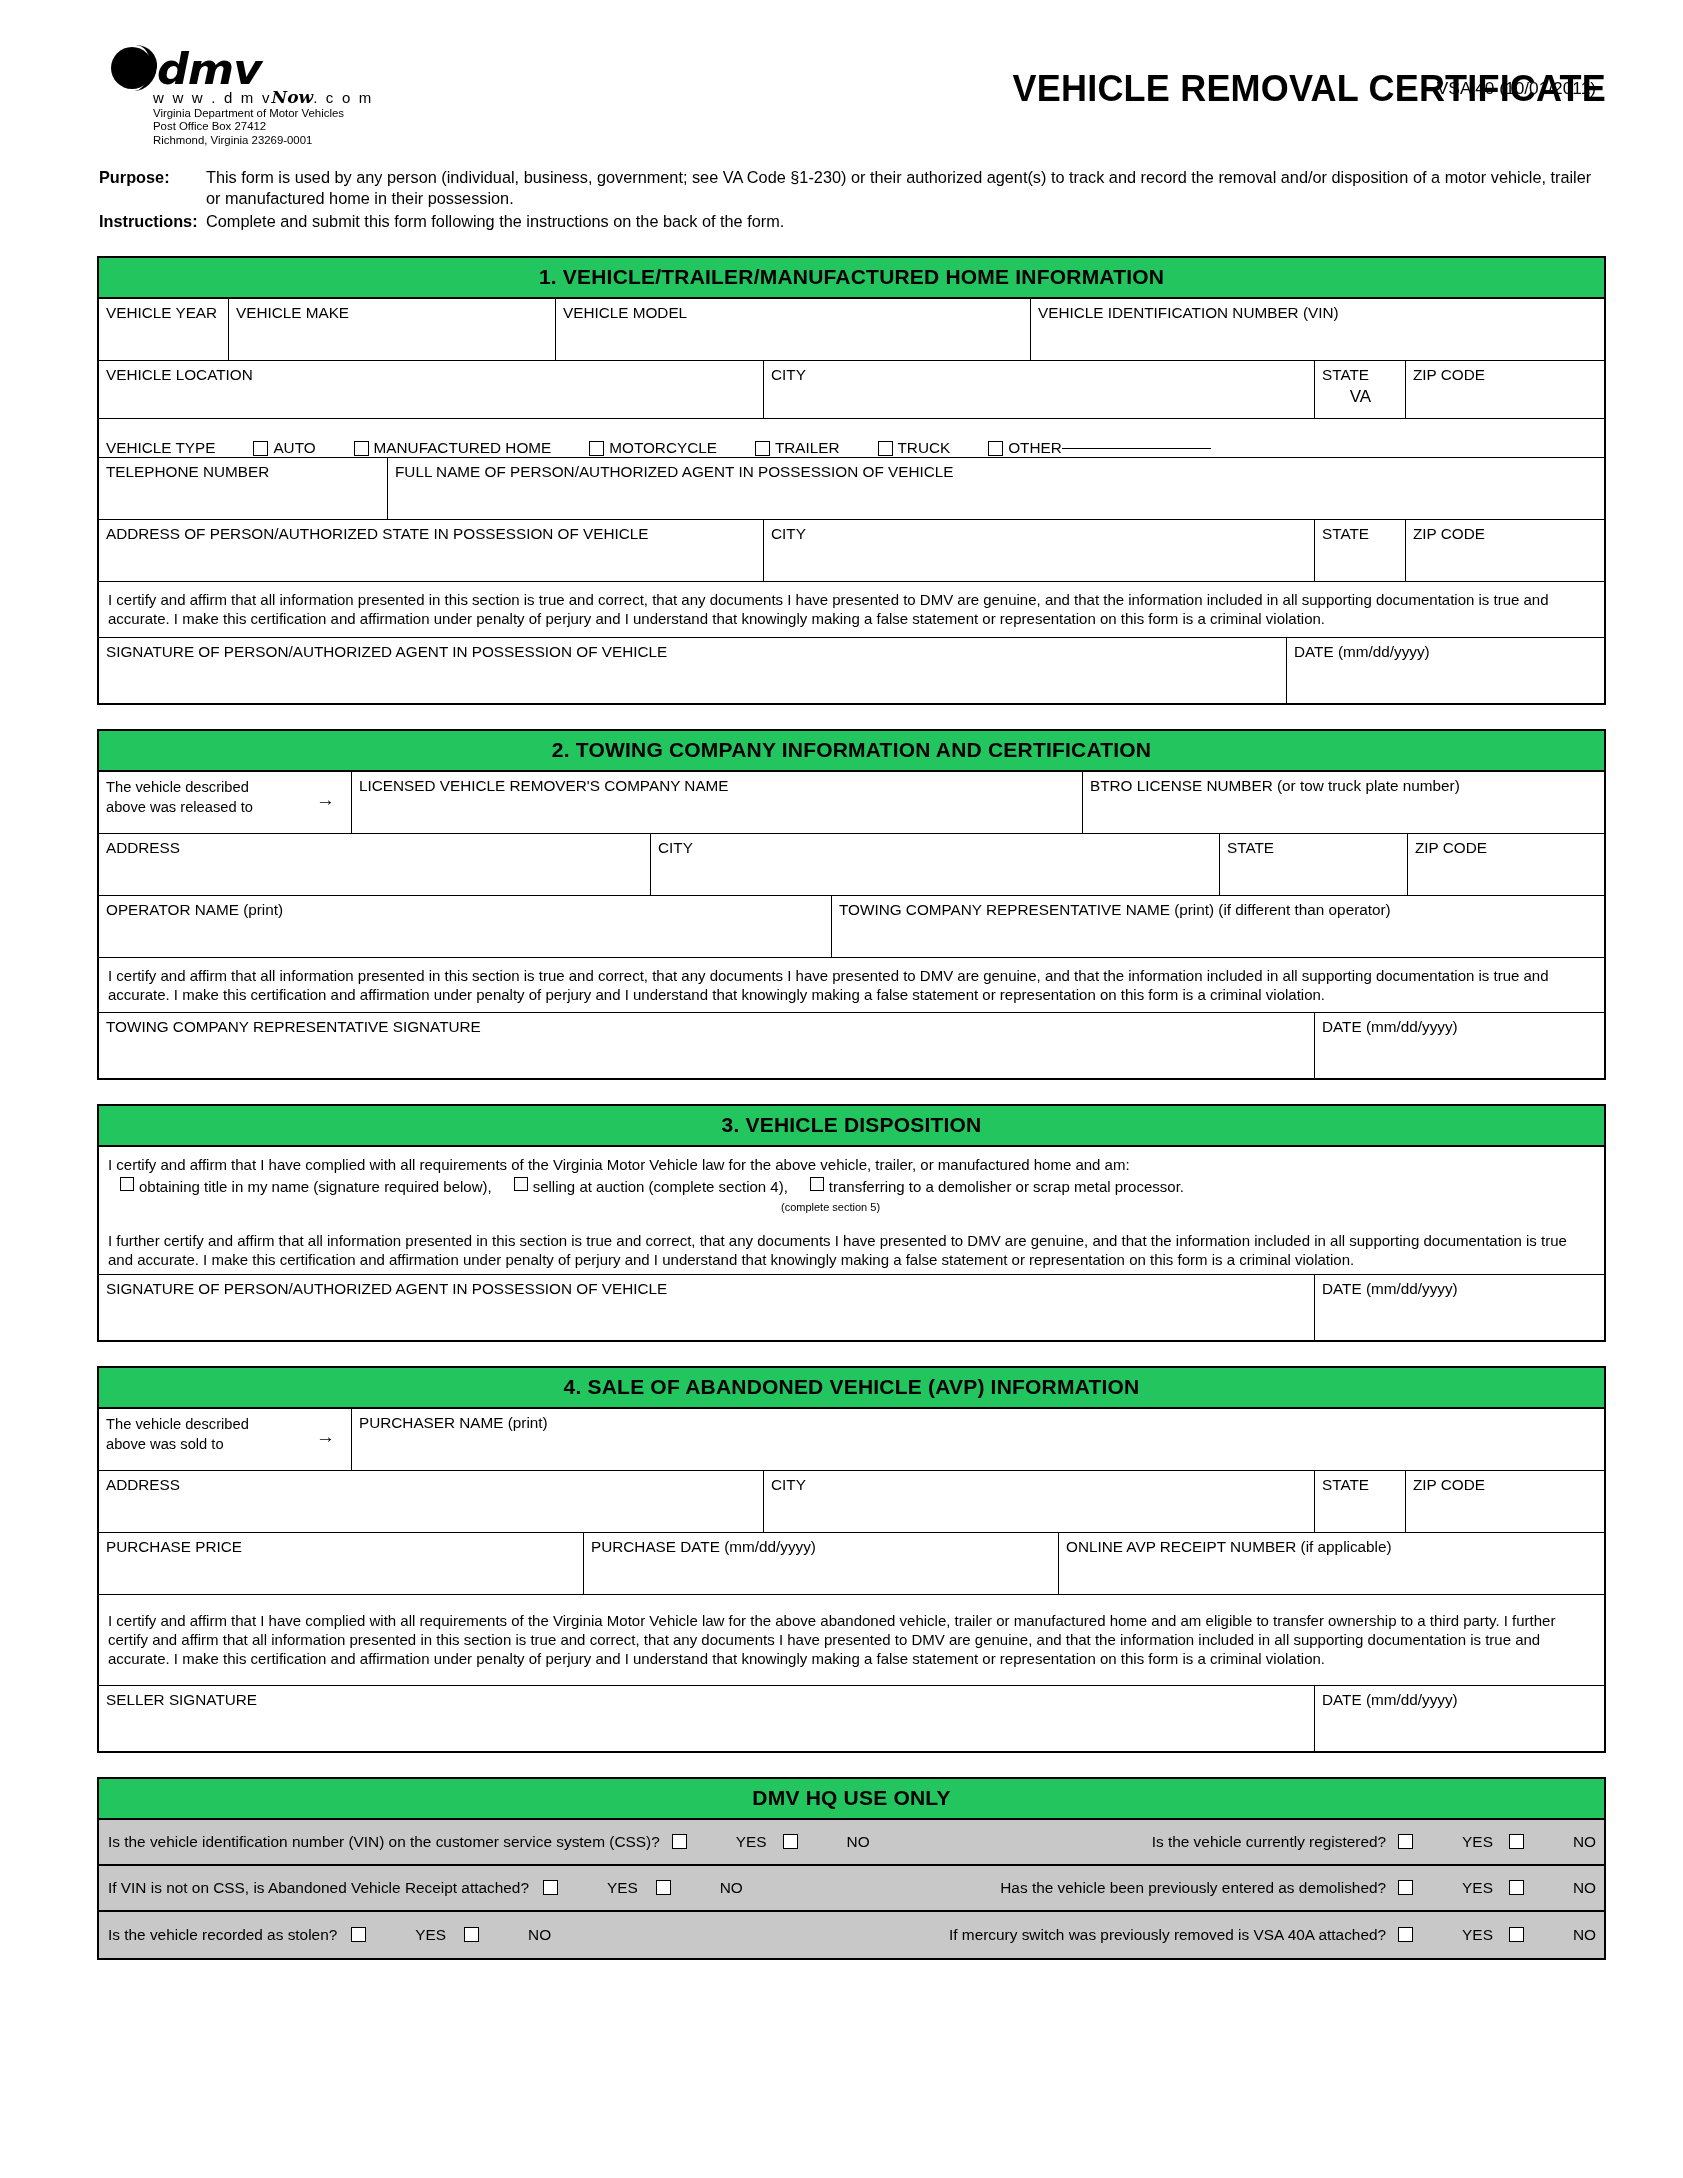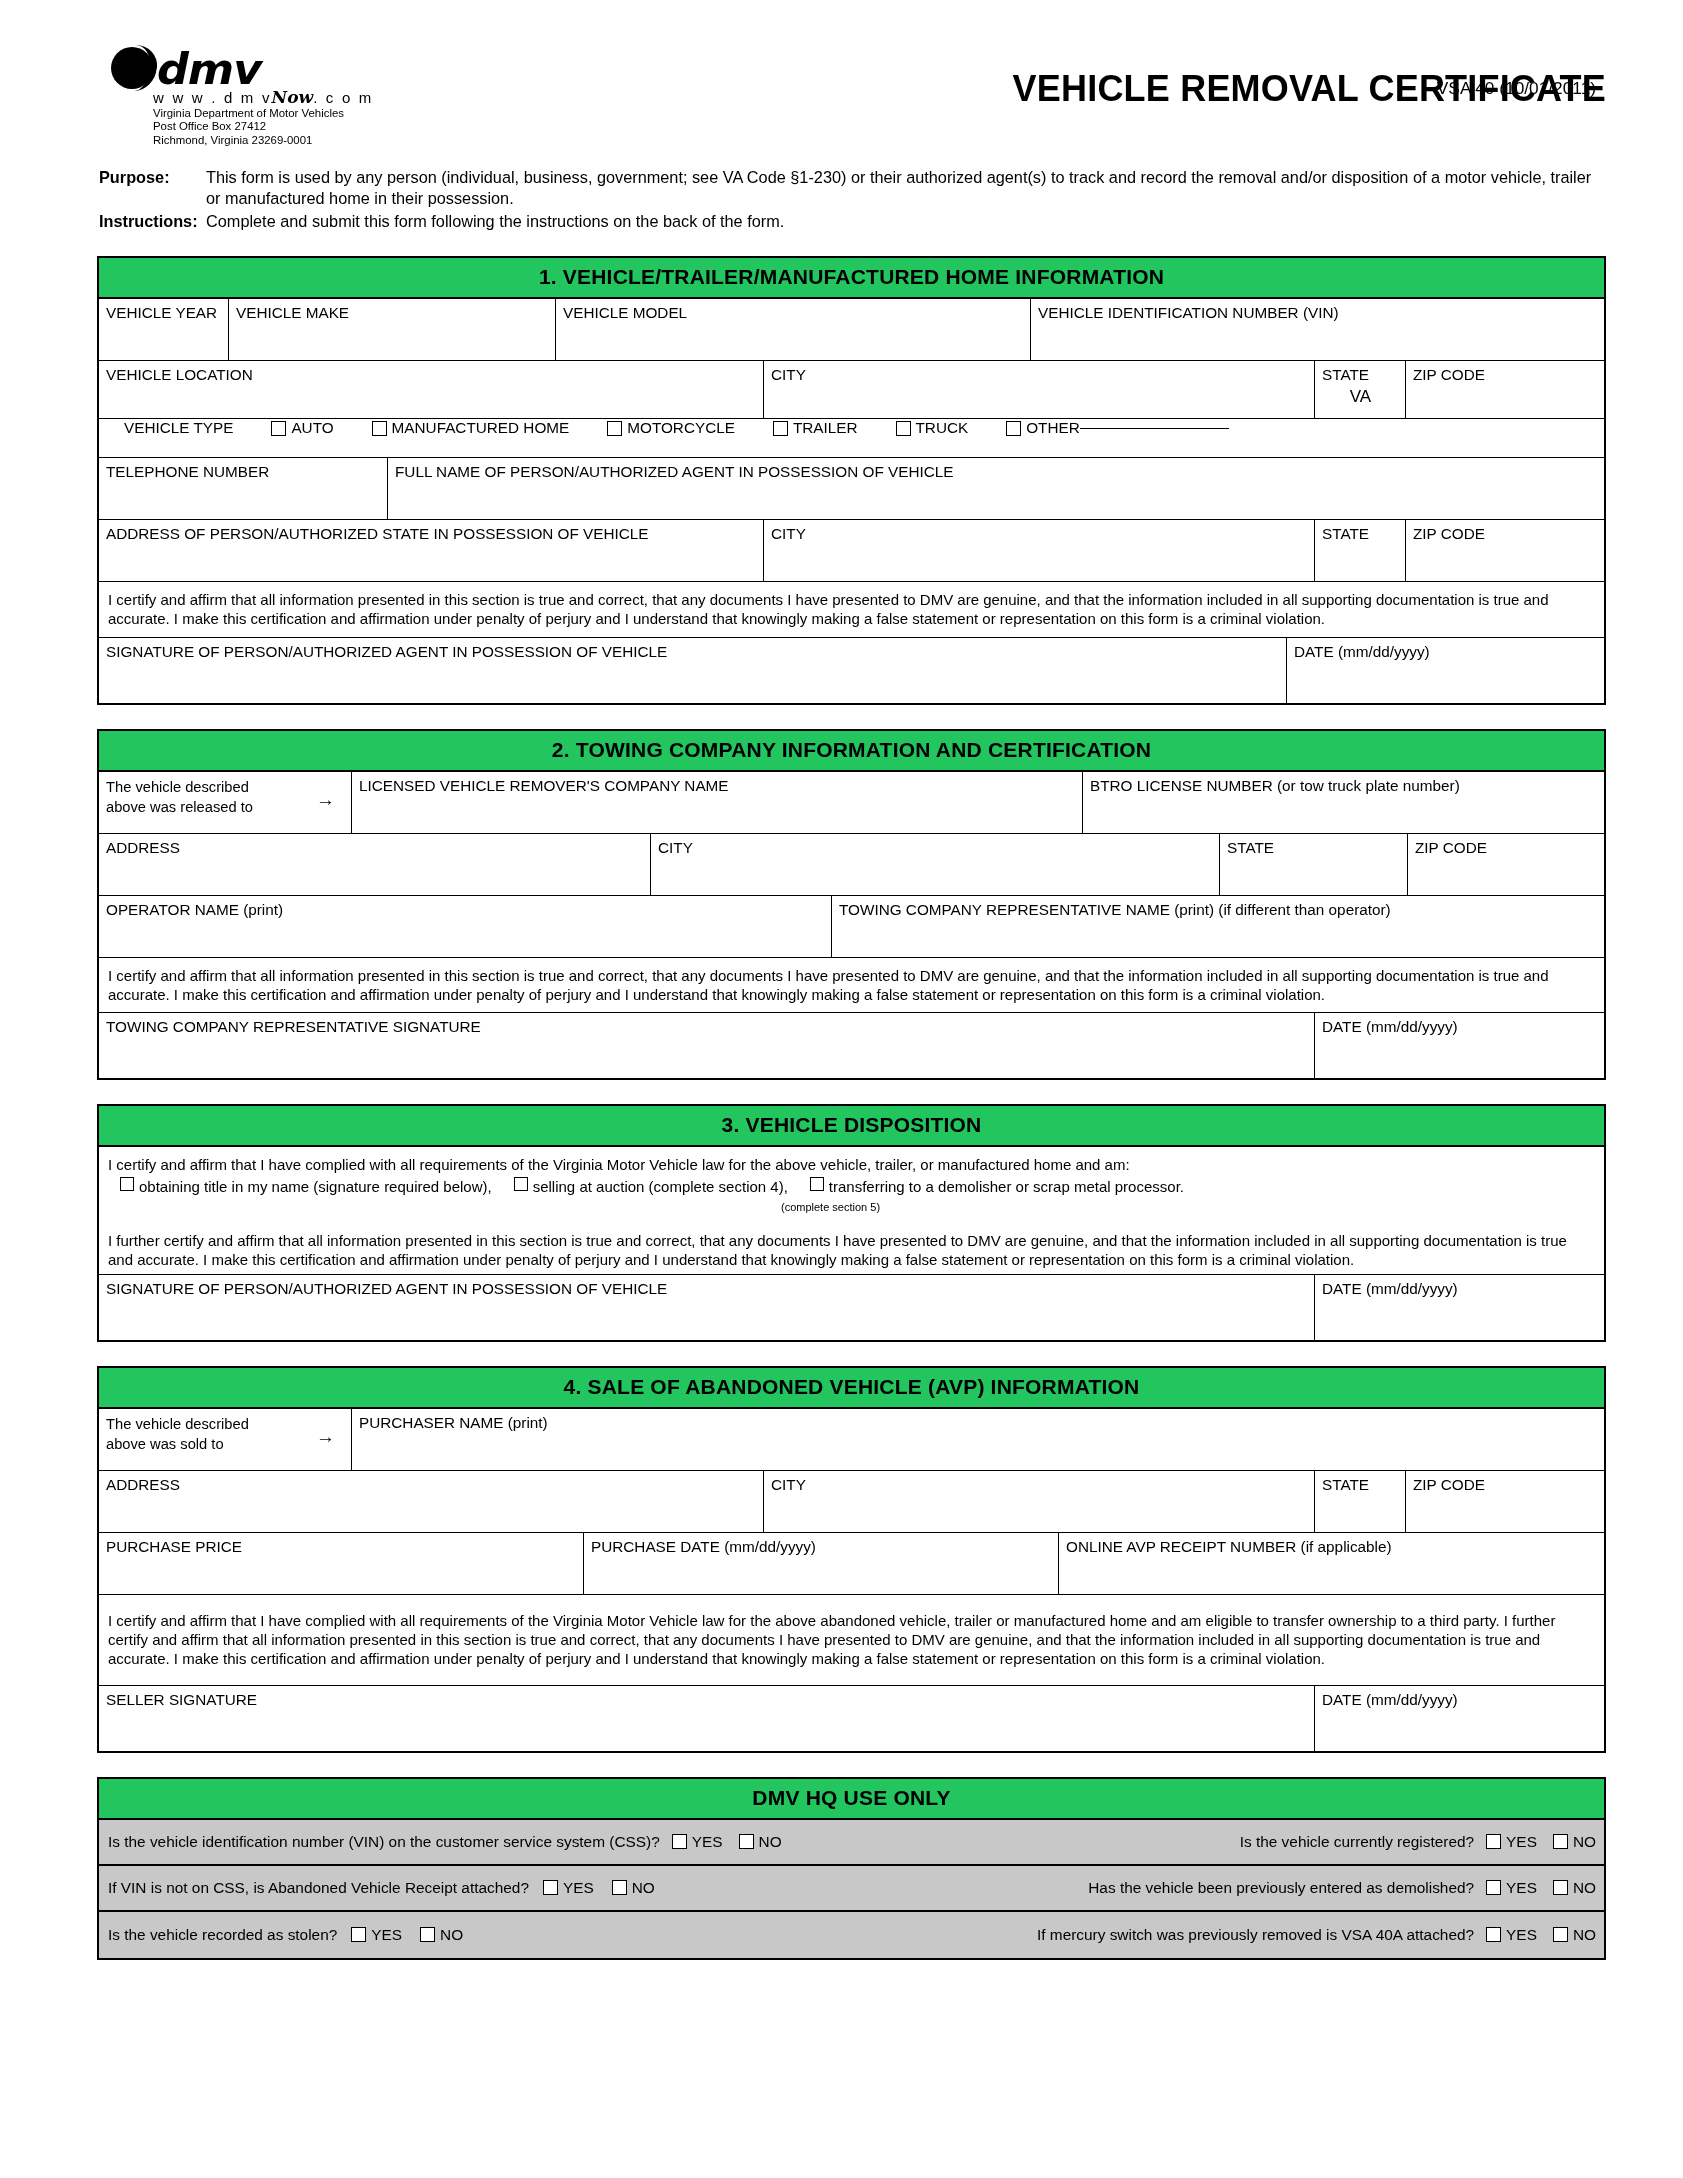--- a/index.html
+++ b/index.html
@@ -171,24 +171,24 @@
     width: 14px; height: 14px;
   }
   .ul-blank {
     display: inline-block;
     border-bottom: 1.4px solid #000;
     width: 149px;
     vertical-align: 2px;
   }
   .typerow {
     display: flex;
-    align-items: flex-start;
+    align-items: flex-end;
     font-size: 15.3px;
     height: 38px;
-    padding-left: 25px;
+    padding-left: 7px;
   }
   .typerow .lbl { margin-right: 38px; }
   .opt { display: inline-flex; align-items: center; margin-right: 38px; white-space: nowrap; }
 
   .released {
     font-size: 14.7px;
     line-height: 20px;
     position: relative;
   }
   .released .arrow {
@@ -215,21 +215,21 @@
   .hq .hqrow {
     background: #c8c8c8;
     border-bottom: 2.2px solid #000;
     display: flex;
     align-items: center;
     height: 46px;
     padding: 0 8px 0 9px;
     font-size: 15.4px;
   }
   .hq .hqrow:last-child { border-bottom: none; }
-  .yn { display: inline-flex; align-items: center; white-space: nowrap; }
+  .yn { display: inline-flex; align-items: center; white-space: nowrap; gap: 44px; }
   .yn .cb { background: #fff; }
   .spacer-lg { flex: 1 1 auto; }
 </style>
 </head>
 <body>
 
 <div class="page">
 
   <div class="header">
     <div class="logo-block">

